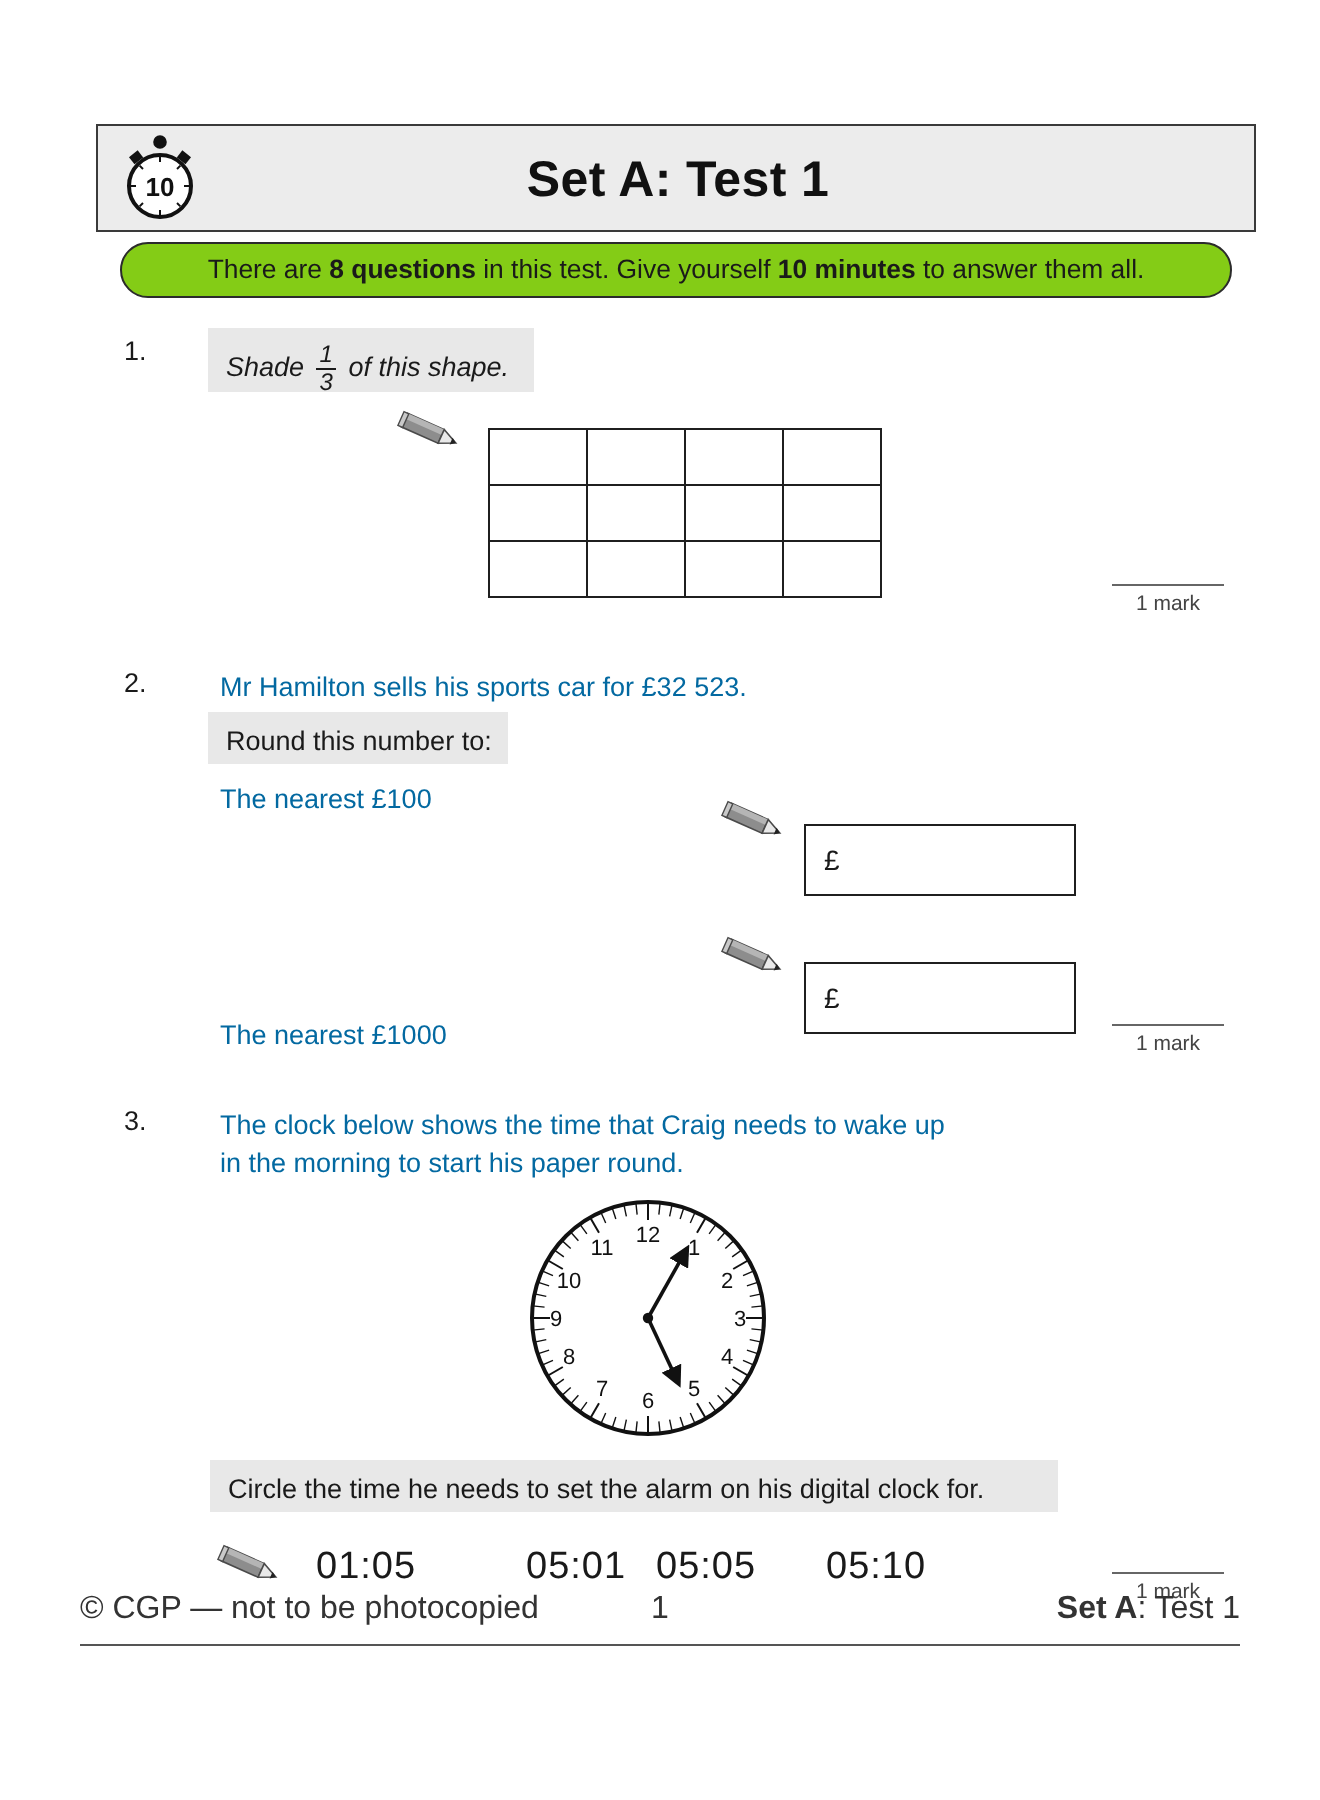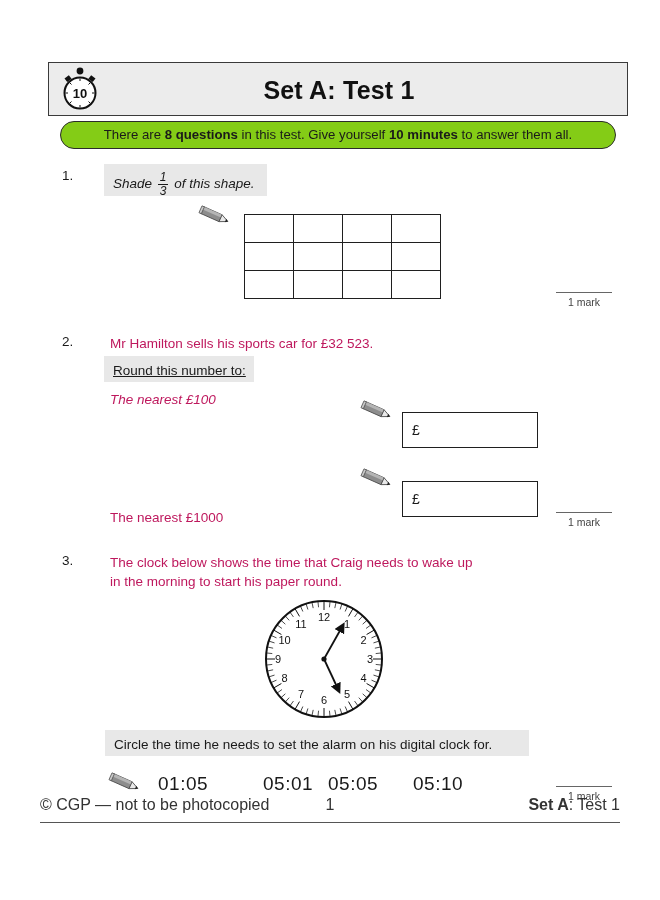--- a/index.html
+++ b/index.html
@@ -66,21 +66,21 @@
   
   .qnum {
     position: absolute;
     font-size: 13.5px;
     color: #1a1a1a;
   }
   .qtext {
     position: absolute;
     font-size: 13.5px;
     line-height: 19px;
-    color: #be185d;
+    color: #0369a1;
   }
   .hl {
     position: absolute;
     background: #e8e8e8;
     font-size: 13.5px;
     line-height: 19px;
     padding: 5px 9px 6px 9px;
     box-sizing: border-box;
     color: #1a1a1a;
     white-space: nowrap;
@@ -234,23 +234,23 @@
       <div></div>
   </div>
 
   <div class="mark" style="left:556px; top:292px;">
     <span class="rule"></span>
     <span>1 mark</span>
   </div>
 
   <div class="qnum" style="left:62px; top:334px;">2.</div>
   <div class="qtext" style="left:110px; top:334px;">Mr Hamilton sells his sports car for £32 523.</div>
-  <div class="hl" style="left:104px; top:356px; width:150px; height:26px;text-decoration:underline;">Round this number to:</div>
-
-  <div class="qtext" style="left:110px; top:390px;font-style:italic;">The nearest £100</div>
+  <div class="hl" style="left:104px; top:356px; width:150px; height:26px;">Round this number to:</div>
+
+  <div class="qtext" style="left:110px; top:390px;">The nearest £100</div>
   <svg class="pencil" style="left:360px; top:400px;" viewBox="0 0 34 22">
     <g transform="rotate(24 17 11)">
       <rect x="3" y="7" width="20" height="7.5" fill="#8d8d8d" stroke="#4a4a4a" stroke-width="0.8"></rect>
       <rect x="3" y="7" width="20" height="3" fill="#b5b5b5"></rect>
       <polygon points="23,7 31,10.8 23,14.5" fill="#e9e9e9" stroke="#4a4a4a" stroke-width="0.8"></polygon>
       <polygon points="28.5,9 31,10.8 28.5,12.7" fill="#222"></polygon>
       <rect x="1" y="7" width="2.6" height="7.5" fill="#c9c9c9" stroke="#4a4a4a" stroke-width="0.7"></rect>
     </g>
   </svg>
   <div class="ansbox" style="left:402px; top:412px;">

